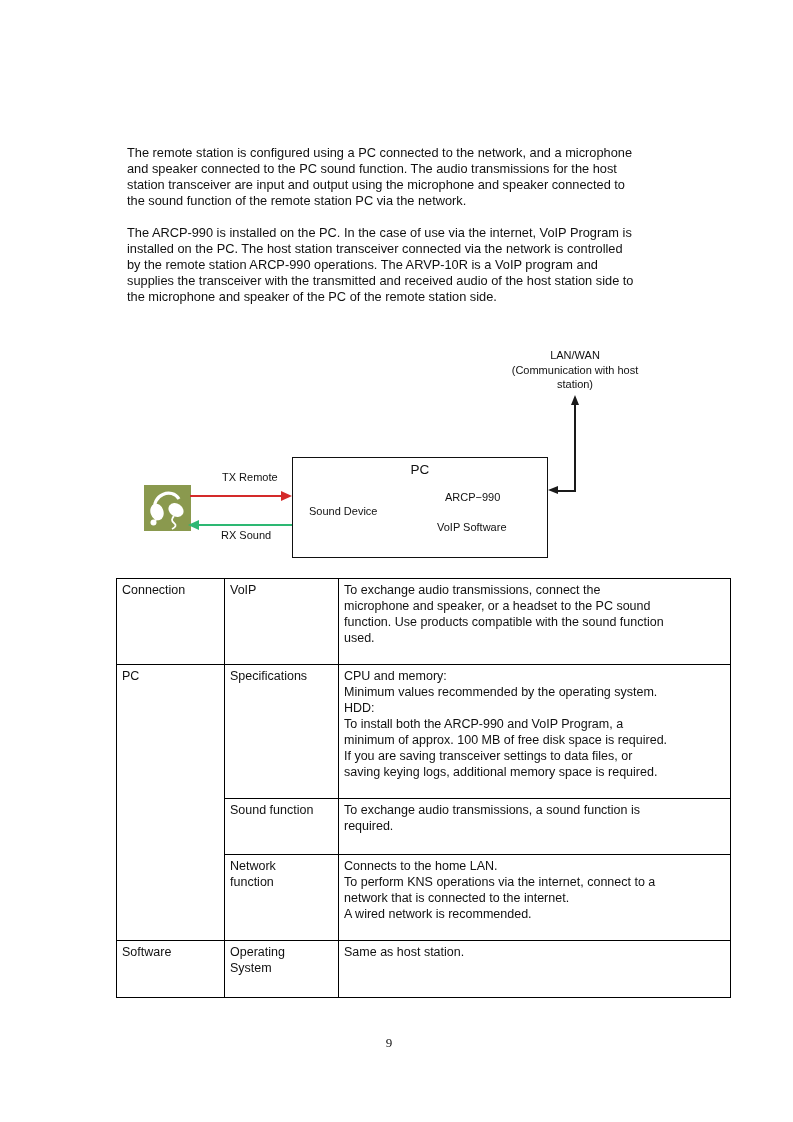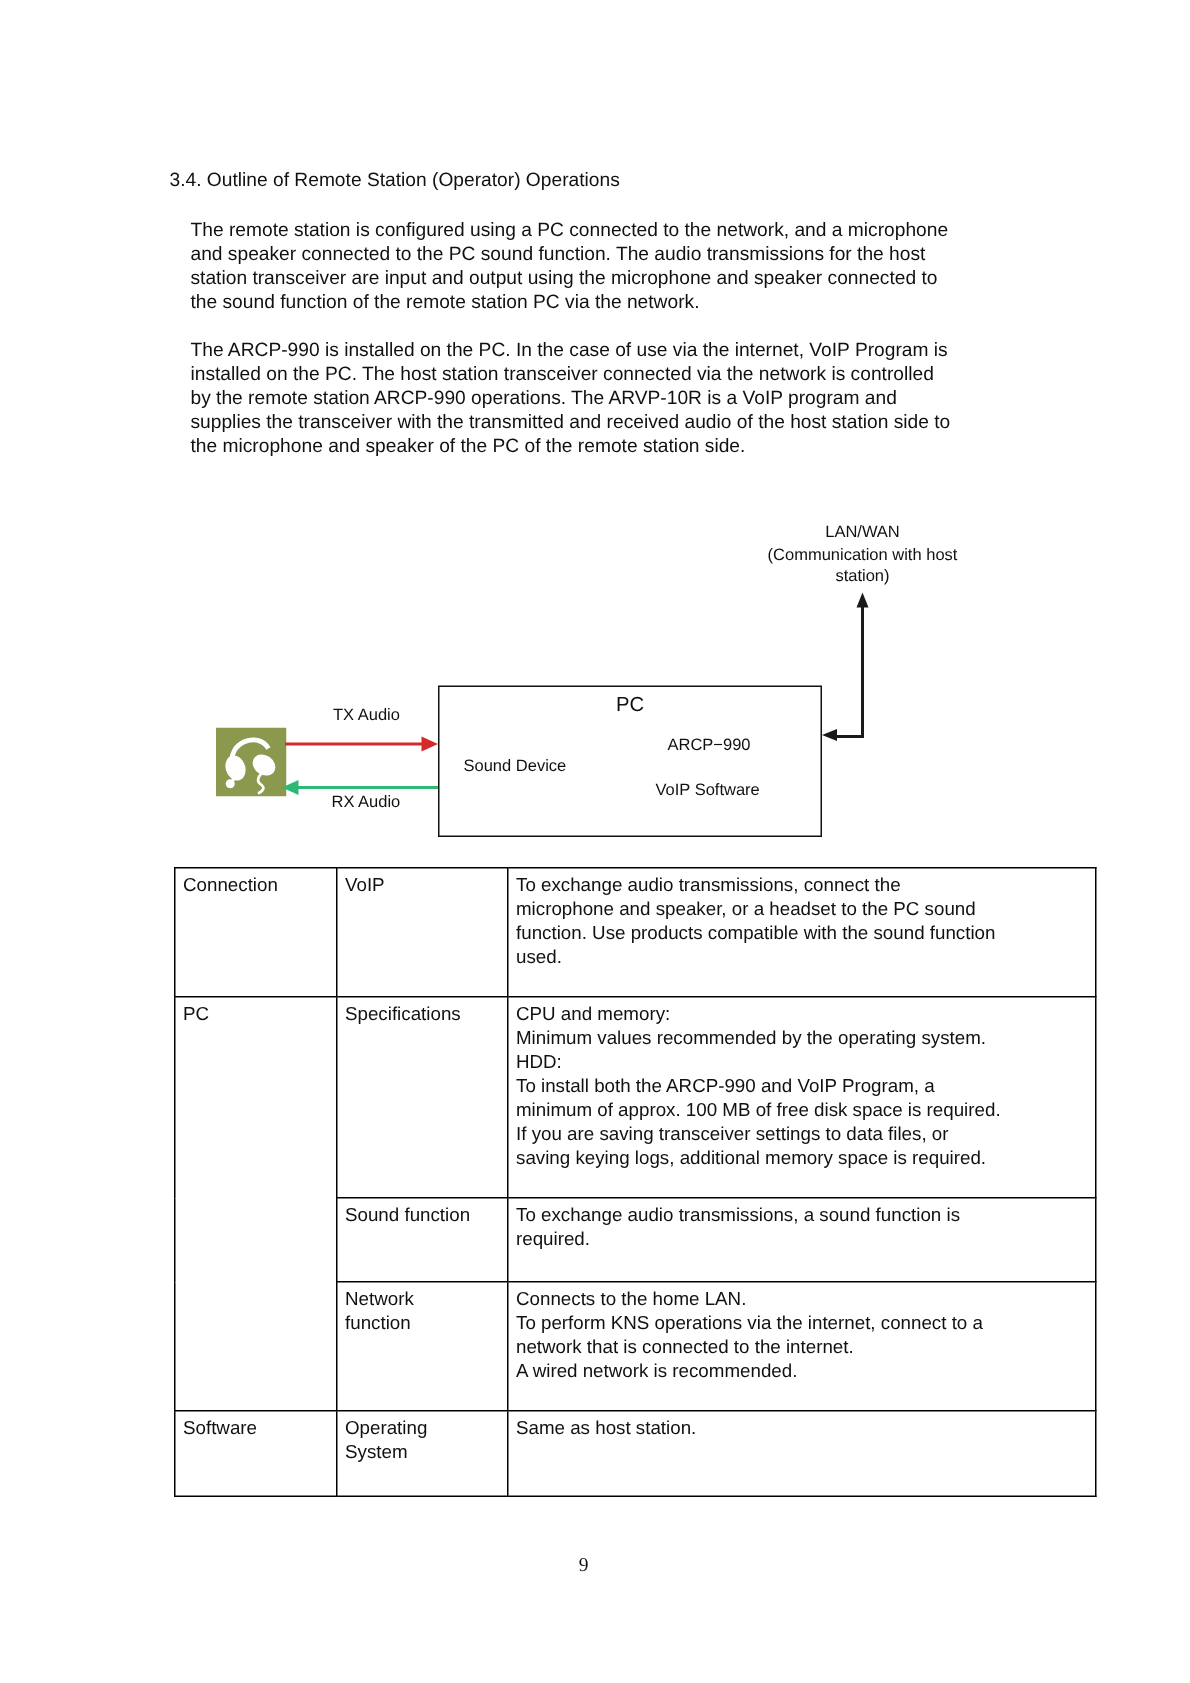--- a/index.html
+++ b/index.html
@@ -56,21 +56,20 @@
   .page-number {
     position:absolute; left:0; top:1035px; width:778px; text-align:center;
     font-family:"Liberation Serif", serif; font-size:13px;
   }
 </style>
 </head>
 <body>
 
 <div class="page">
 
-  <div class="h-section" style="left:113px; top:112px;">3.4. Outline of Remote Station (Operator) Operations</div>
 
   <div class="para" style="left:127px; top:145px;">The remote station is configured using a PC connected to the network, and a microphone
 and speaker connected to the PC sound function. The audio transmissions for the host
 station transceiver are input and output using the microphone and speaker connected to
 the sound function of the remote station PC via the network.</div>
 
   <div class="para" style="left:127px; top:225px;">The ARCP-990 is installed on the PC. In the case of use via the internet, VoIP Program is
 installed on the PC. The host station transceiver connected via the network is controlled
 by the remote station ARCP-990 operations. The ARVP-10R is a VoIP program and
 supplies the transceiver with the transmitted and received audio of the host station side to
@@ -100,25 +99,25 @@
         <rect class="hs-bg" x="0" y="0" width="47" height="46"></rect>
         <path class="hs-stroke" d="M11 26 C 7 10, 28 2, 35 14" stroke-width="3.2"></path>
         <ellipse class="hs-fill" cx="13" cy="27" rx="6.5" ry="8.5" transform="rotate(-18 13 27)"></ellipse>
         <ellipse class="hs-fill" cx="32" cy="25" rx="8" ry="6.5" transform="rotate(35 32 25)"></ellipse>
         <path class="hs-stroke" d="M14 34 q-4 1 -4 3" stroke-width="1.6"></path>
         <circle class="hs-fill" cx="9.5" cy="37.5" r="3"></circle>
         <path class="hs-stroke" d="M30 31 q-4 4 0 7 q4 3 -2 6" stroke-width="1.8"></path>
       </svg>
     </div>
 
-    <div class="diag-label tx-label">TX Audio</div>
+    <div class="diag-label tx-label">TX Remote</div>
     <div class="line tx-line"></div>
     <div class="head tx-head"></div>
 
-    <div class="diag-label rx-label">RX Audio</div>
+    <div class="diag-label rx-label">RX Sound</div>
     <div class="line rx-line"></div>
     <div class="head rx-head"></div>
   </div>
 
   <table class="spec-table">
     <tbody>
       <tr class="r1">
         <td class="c1">Connection</td>
         <td class="c2">VoIP</td>
         <td class="c3">To exchange audio transmissions, connect the

